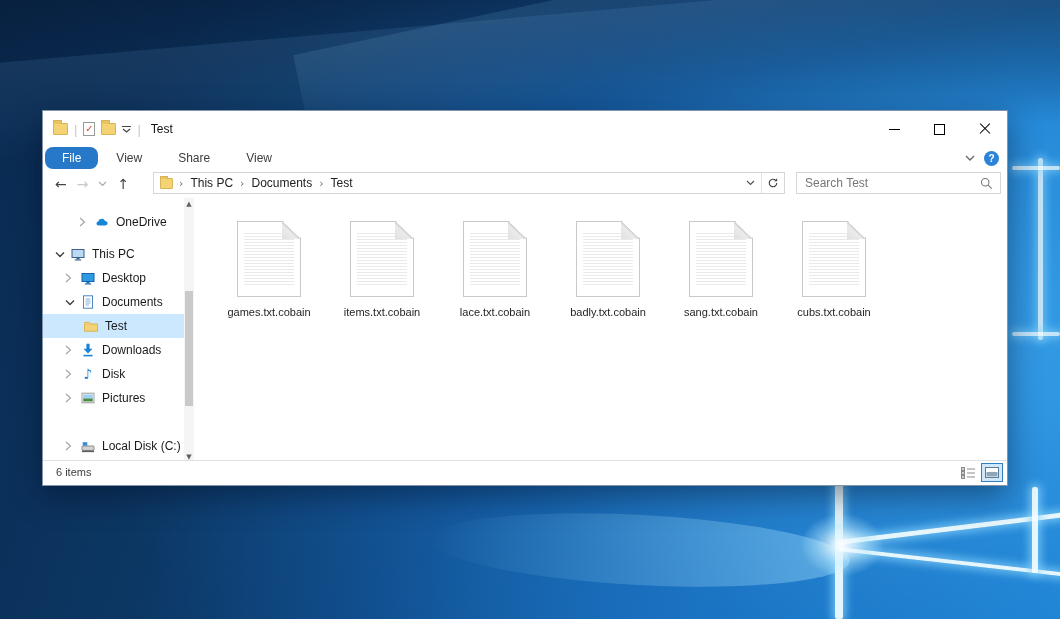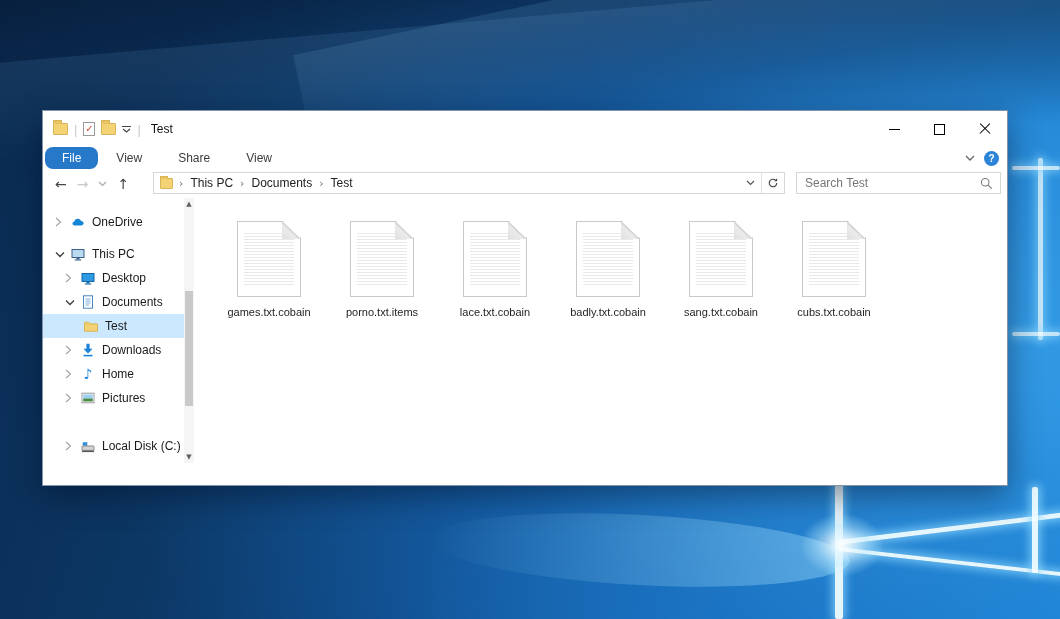--- a/index.html
+++ b/index.html
@@ -201,21 +201,21 @@
         <input type="text" placeholder="Search Test" style="">
         <svg width="13" height="13" viewBox="0 0 15 15">
           <circle cx="6" cy="6" r="4.3" fill="none" stroke="#777" stroke-width="1.2"></circle>
           <line x1="9.2" y1="9.2" x2="13.5" y2="13.5" stroke="#777" stroke-width="1.2"></line>
         </svg>
       </div>
     </div>
 
     <div class="bodyarea">
 
-      <div class="trow lv0" style="top:12px;">
+      <div class="trow lv0" style="top:12px;margin-left:24px;">
         <span class="chev">
             <svg width="7" height="10" viewBox="0 0 7 10">
               <polyline points="1,1 5.5,5 1,9" fill="none" stroke="#a6a6a6" stroke-width="1.2"></polyline>
             </svg>
           </span>
         <span class="ticon">
             <svg width="16" height="16" viewBox="0 0 16 16">
               <path d="M12.9 11.5H4.6c-1.2 0-2.1-.9-2.1-2 0-1 .8-1.9 1.8-2 .3-1.6 1.7-2.8 3.4-2.8 1.5 0 2.8.9 3.3 2.3h.2c1.3 0 2.4 1 2.4 2.2s-1 2.3-2.7 2.3z" fill="#1486d8"></path>
             </svg>
           </span>
@@ -296,21 +296,21 @@
 
       <div class="trow lv1" style="top:164px;">
         <span class="chev">
             <svg width="7" height="10" viewBox="0 0 7 10">
               <polyline points="1,1 5.5,5 1,9" fill="none" stroke="#a6a6a6" stroke-width="1.2"></polyline>
             </svg>
           </span>
         <span class="ticon">
             <span class="note">♪</span>
           </span>
-        <span>Home</span>
+        <span>Disk</span>
       </div>
 
       <div class="trow lv1" style="top:188px;">
         <span class="chev">
             <svg width="7" height="10" viewBox="0 0 7 10">
               <polyline points="1,1 5.5,5 1,9" fill="none" stroke="#a6a6a6" stroke-width="1.2"></polyline>
             </svg>
           </span>
         <span class="ticon">
             <svg width="16" height="16" viewBox="0 0 16 16">
@@ -345,36 +345,57 @@
         <span class="arr" style="bottom:0;">▼</span>
       </div>
 
       <div class="files">
         <div class="tile">
           <div class="doc"></div>
           <div class="fname">games.txt.cobain</div>
         </div>
         <div class="tile">
           <div class="doc"></div>
-          <div class="fname">porno.txt.items</div>
+          <div class="fname">items.txt.cobain</div>
         </div>
         <div class="tile">
           <div class="doc"></div>
           <div class="fname">lace.txt.cobain</div>
         </div>
         <div class="tile">
           <div class="doc"></div>
           <div class="fname">badly.txt.cobain</div>
         </div>
         <div class="tile">
           <div class="doc"></div>
           <div class="fname">sang.txt.cobain</div>
         </div>
         <div class="tile">
           <div class="doc"></div>
           <div class="fname">cubs.txt.cobain</div>
         </div>
       </div>
     </div>
 
+    <div class="statusbar">
+      <span class="scount">6 items</span>
+      <div class="viewbtns">
+        <div class="vbtn">
+          <svg width="15" height="12" viewBox="0 0 15 12">
+            <rect x="0.5" y="0.5" width="3" height="3" fill="#cfcfcf" stroke="#8b8b8b"></rect>
+              <line x1="6" y1="2" x2="14" y2="2" stroke="#8b8b8b"></line>
+            <rect x="0.5" y="4.5" width="3" height="3" fill="#cfcfcf" stroke="#8b8b8b"></rect>
+              <line x1="6" y1="6" x2="14" y2="6" stroke="#8b8b8b"></line>
+            <rect x="0.5" y="8.5" width="3" height="3" fill="#cfcfcf" stroke="#8b8b8b"></rect>
+              <line x1="6" y1="10" x2="14" y2="10" stroke="#8b8b8b"></line>
+          </svg>
+        </div>
+        <div class="vbtn sel">
+          <svg width="14" height="11" viewBox="0 0 14 11">
+            <rect x="0.5" y="0.5" width="13" height="10" fill="#fff" stroke="#5f7c93"></rect>
+            <rect x="1.5" y="5" width="11" height="4.5" fill="#8fa6b8"></rect>
+          </svg>
+        </div>
+      </div>
+    </div>
 
   </div>
 </div>
 
 </body></html>

